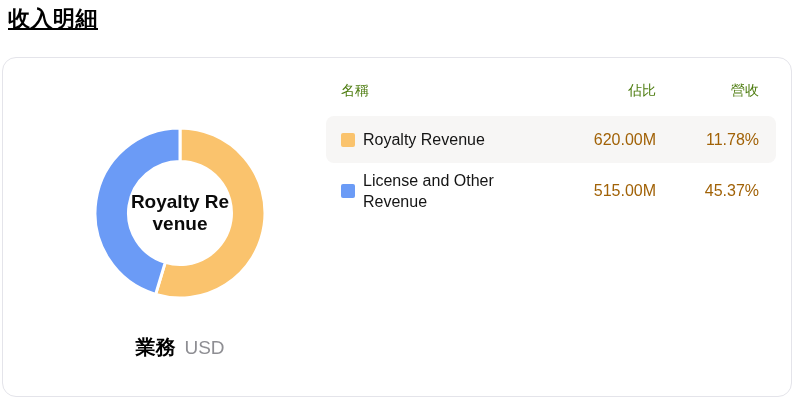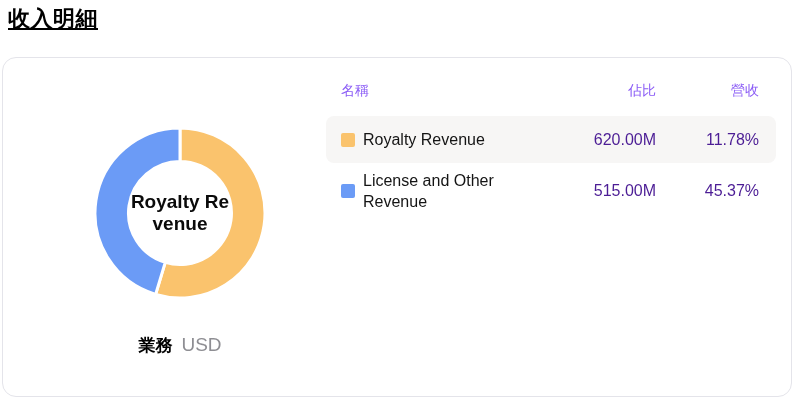--- a/index.html
+++ b/index.html
@@ -34,55 +34,55 @@
     position: absolute; inset: 0;
     display: flex; flex-direction: column;
     align-items: center; justify-content: center;
     font-size: 19px; line-height: 22px; font-weight: 700; color: #0a0a0a;
     text-align: center; pointer-events: none;
   }
   .donut-footer {
     position: absolute; left: 55px; top: 276px; width: 244px;
     text-align: center; white-space: nowrap;
   }
-  .donut-footer .series-name { font-size: 17px; font-weight: 700; color: #000; }
+  .donut-footer .series-name { font-size: 20px; font-weight: 700; color: #000; }
   .donut-footer .series-unit { font-size: 19px; color: #8E8E93; margin-left: 9px; font-weight: 400; }
   
   .legend-table {
     position: absolute; left: 323px; top: 23px; width: 450px;
   }
   .lt-grid {
     display: grid;
     grid-template-columns: 205px 110px 103px;
     padding: 0 17px 0 15px;
     align-items: center;
   }
   .lt-header {
     height: 20px;
-    color: #8b5cf6; font-size: 14px; font-weight: 400;
+    color: #4d7c0f; font-size: 14px; font-weight: 400;
     margin-bottom: 15px;
   }
   .col-right { text-align: right; }
   .lt-row {
     min-height: 47px;
     border-radius: 8px;
     font-size: 16px;
   }
   .lt-row.highlight { background: #F7F6F5; }
   .lt-row + .lt-row { margin-top: 4px; }
   .lt-row .name-cell {
     display: flex; align-items: center;
     padding-right: 10px;
     line-height: 21px;
   }
   .swatch {
     width: 14px; height: 14px; border-radius: 2px;
     flex-shrink: 0; margin-right: 8px;
   }
-  .value-cell { font-size: 16px; color: #4c1d95; }
+  .value-cell { font-size: 16px; color: #a16207; }
 </style>
 </head>
 <body>
 
 <div class="page-title">收入明細</div>
 
 <div class="card">
 
   <div class="donut-wrap">
     <svg id="donut-svg" viewBox="0 0 174 174">

